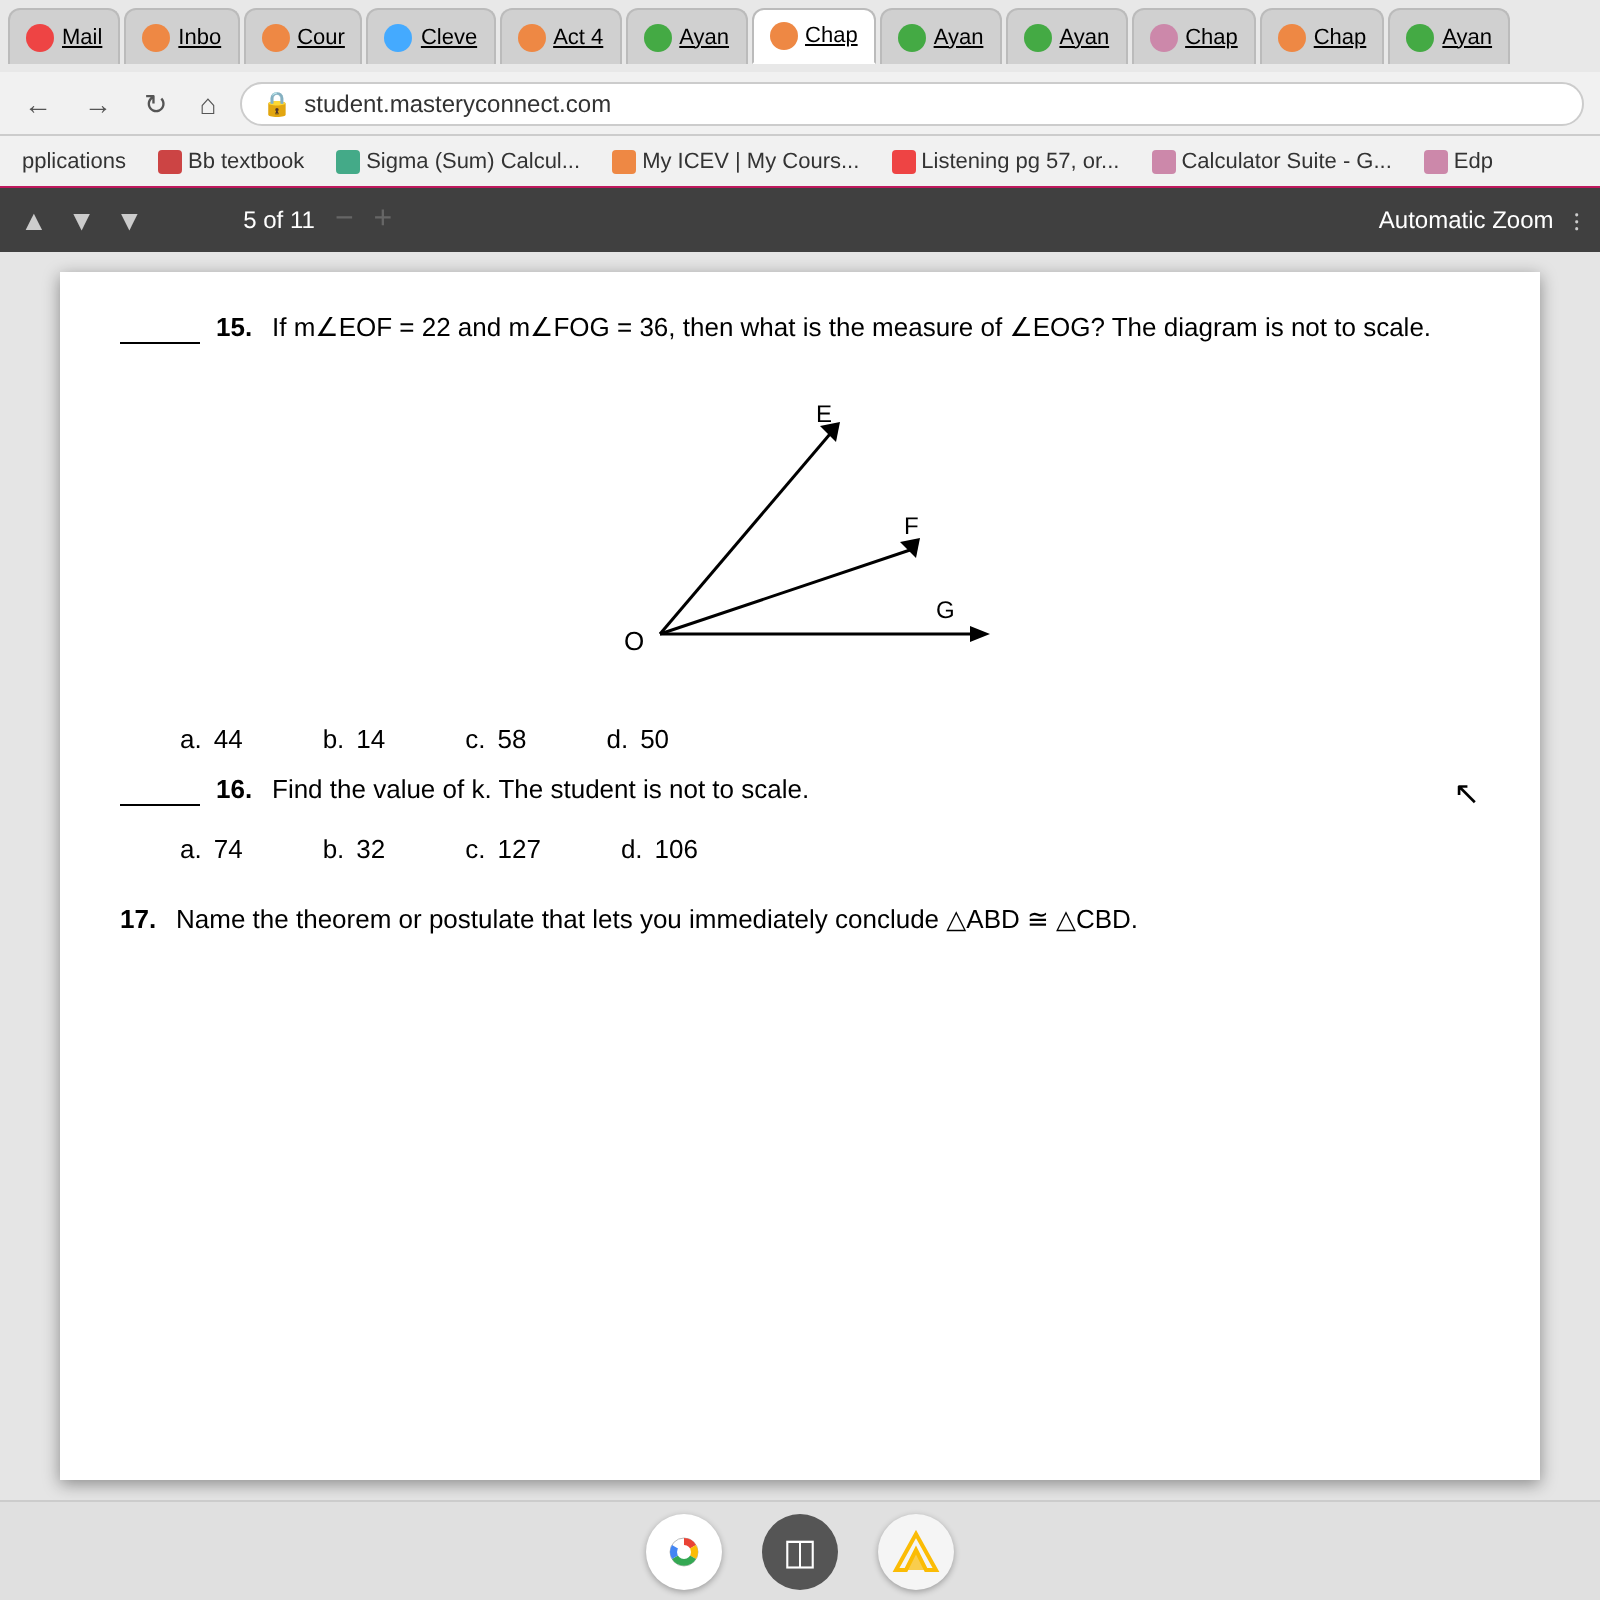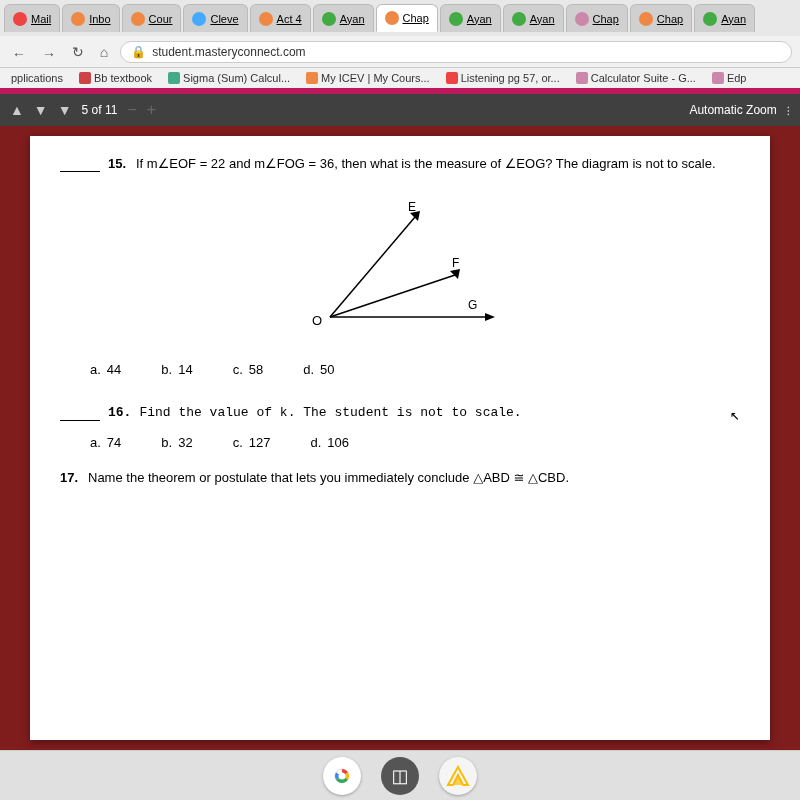--- a/index.html
+++ b/index.html
@@ -76,21 +76,21 @@
     }
 
     
     .bookmarks-bar {
       height: 26px;
       background: #f1f1f1;
       display: flex;
       align-items: center;
       padding: 0 6px;
       gap: 6px;
-      border-bottom: 6px solid #be185d;
+      border-bottom: 1px solid #be185d;
       overflow: hidden;
     }
     .bookmark {
       font-size: 11px;
       color: #333;
       cursor: pointer;
       padding: 2px 5px;
       border-radius: 3px;
       white-space: nowrap;
       display: flex;
@@ -115,34 +115,35 @@
       color: #fff;
     }
     .pdf-nav-btn {
       color: #ccc;
       font-size: 14px;
       cursor: pointer;
     }
     .pdf-page-info {
       font-size: 12px;
       color: #fff;
+      margin-left: 40px;
     }
     .pdf-zoom {
       font-size: 12px;
       color: #fff;
       margin-left: auto;
       text-align: center;
     }
     .pdf-separator {
       color: #666;
     }
 
     
     .pdf-content {
-      background: #7f1d1d;
+      background: #e5e5e5;
       flex: 1;
       display: flex;
       justify-content: center;
       padding: 10px;
       overflow-y: auto;
     }
     .pdf-page {
       background: #fff;
       width: 740px;
       min-height: 600px;
@@ -380,21 +381,21 @@
           <div class="answer-choice">
             <span>c.</span>
             <span>58</span>
           </div>
           <div class="answer-choice">
             <span>d.</span>
             <span>50</span>
           </div>
         </div>
 
-        <div style="display:flex; align-items:flex-start; gap:8px; margin-top:28px; margin-bottom:8px;font-family:Liberation Mono, monospace;">
+        <div style="display:flex; align-items:flex-start; gap:8px; margin-top:10px; margin-bottom:8px;">
           <span style="font-size:13px; min-width:40px; border-bottom:1px solid #000; display:inline-block;">&nbsp;&nbsp;&nbsp;&nbsp;</span>
           <span class="question-num">16.</span>
           <span class="question-text">Find the value of k. The student is not to scale.</span>
 
           <span style="font-size:16px; color:#000; margin-left:40px;">↖</span>
         </div>
 
 
         <div class="answer-choices">
           <div class="answer-choice">

